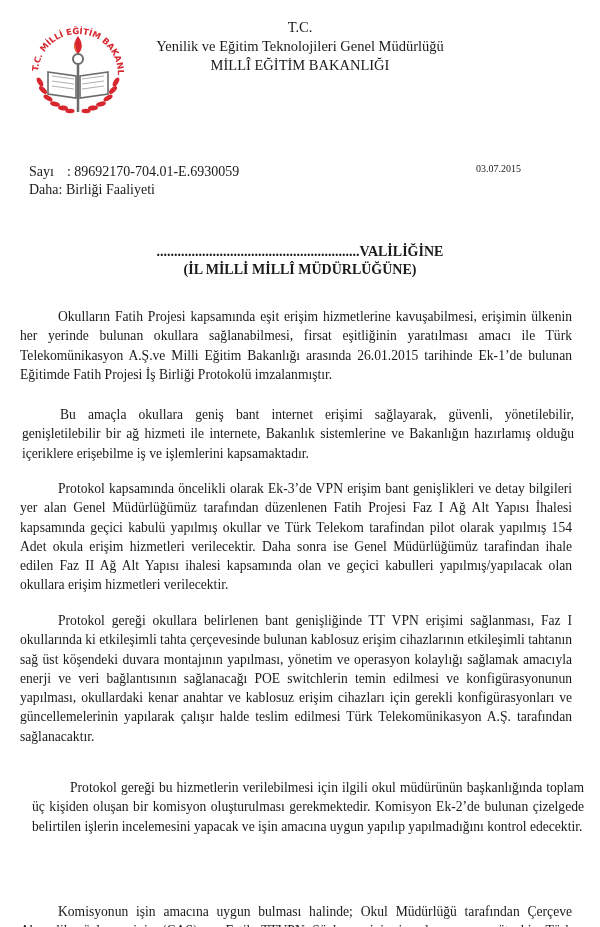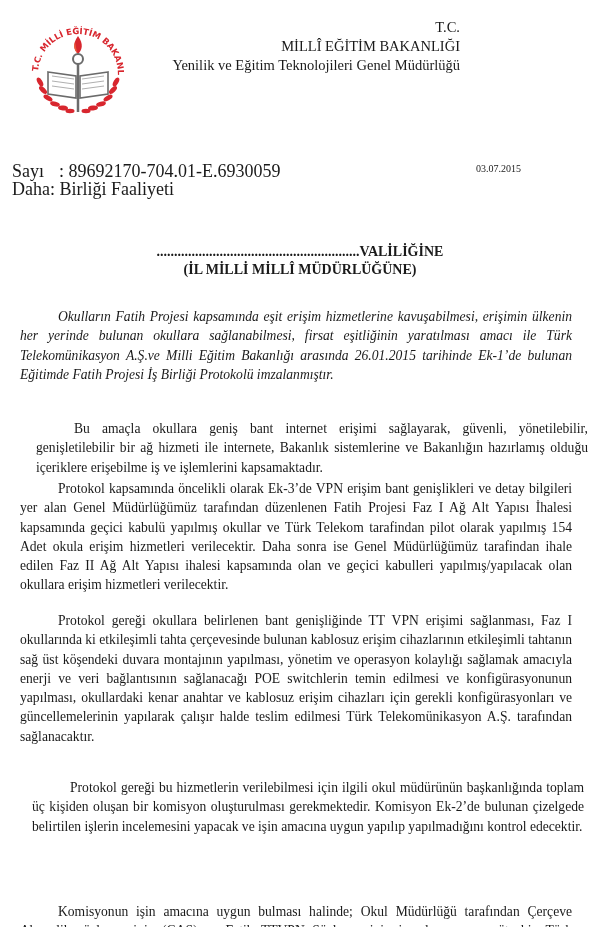--- a/index.html
+++ b/index.html
@@ -5,25 +5,25 @@
   html, body { margin: 0; padding: 0; background: #ffffff; }
   body {
     width: 600px; height: 927px; overflow: hidden; position: relative;
     font-family: "Liberation Serif", "DejaVu Serif", serif;
     color: #1a1a1a;
   }
   .logo {
     position: absolute; left: 24px; top: 14px; width: 108px; height: 108px;
   }
   .header {
-    position: absolute; left: 140px; top: 18px; width: 320px; text-align: right;
+    position: absolute; left: 140px; top: 18px; width: 320px; text-align: center;
     font-size: 14.5px; line-height: 19px;
   }
   .meta-row {
-    position: absolute; left: 12px; font-size: 18px; line-height: 17px;
+    position: absolute; left: 29px; font-size: 14px; line-height: 17px;
   }
   .meta-date { position: absolute; left: 476px; top: 163px; font-size: 10px; }
   .addressee {
     position: absolute; left: 0; width: 600px; text-align: center;
     font-weight: bold; font-size: 14px; line-height: 18px;
   }
   .para {
     position: absolute; left: 20px; width: 552px;
     font-size: 13.6px; line-height: 19.3px; text-align: justify;
     text-indent: 38px;
@@ -67,36 +67,36 @@
       <ellipse cx="84" cy="84" rx="5" ry="2.4" transform="rotate(-30 84 84)"></ellipse>
       <ellipse cx="77" cy="90" rx="5" ry="2.4" transform="rotate(-15 77 90)"></ellipse>
       <ellipse cx="69" cy="94" rx="5" ry="2.4" transform="rotate(-5 69 94)"></ellipse>
       <ellipse cx="62" cy="97" rx="4.5" ry="2.2"></ellipse>
     </g>
   </svg>
 </div>
 
 <div class="header">
   <div>T.C.</div>
+  <div>Yenilik ve Eğitim Teknolojileri Genel Müdürlüğü</div>
   <div>MİLLÎ EĞİTİM BAKANLIĞI</div>
-  <div>Yenilik ve Eğitim Teknolojileri Genel Müdürlüğü</div>
 </div>
 
 <div class="meta-row" style="top:163px;">
   <span>Sayı</span>
   <span style="display:inline-block;width:6px;"></span>
   <span>: 89692170-704.01-E.6930059</span>
 </div>
 <div class="meta-date">03.07.2015</div>
 <div class="meta-row" style="top:181px;">
   <span>Daha:</span>
   <span>Birliği Faaliyeti</span>
 </div>
 
 <div class="addressee" style="top:243px;">..........................................................VALİLİĞİNE</div>
 <div class="addressee" style="top:261px;">(İL MİLLİ MİLLÎ MÜDÜRLÜĞÜNE)</div>
 
-<p class="para" style="top:307px;margin:0;font-style:italic;">Okulların Fatih Projesi kapsamında eşit erişim hizmetlerine kavuşabilmesi, erişimin ülkenin her yerinde bulunan okullara sağlanabilmesi, firsat eşitliğinin yaratılması amacı ile Türk Telekomünikasyon A.Ş.ve Milli Eğitim Bakanlığı arasında 26.01.2015 tarihinde Ek-1’de bulunan Eğitimde Fatih Projesi İş Birliği Protokolü imzalanmıştır.</p>
-<p class="para" style="top:403px;margin:16px;">Bu amaçla okullara geniş bant internet erişimi sağlayarak, güvenli, yönetilebilir, genişletilebilir bir ağ hizmeti ile internete, Bakanlık sistemlerine ve Bakanlığın hazırlamış olduğu içeriklere erişebilme iş ve işlemlerini kapsamaktadır.</p>
+<p class="para" style="top:307px;margin:0;">Okulların Fatih Projesi kapsamında eşit erişim hizmetlerine kavuşabilmesi, erişimin ülkenin her yerinde bulunan okullara sağlanabilmesi, firsat eşitliğinin yaratılması amacı ile Türk Telekomünikasyon A.Ş.ve Milli Eğitim Bakanlığı arasında 26.01.2015 tarihinde Ek-1’de bulunan Eğitimde Fatih Projesi İş Birliği Protokolü imzalanmıştır.</p>
+<p class="para" style="top:403px;margin:2px;">Bu amaçla okullara geniş bant internet erişimi sağlayarak, güvenli, yönetilebilir, genişletilebilir bir ağ hizmeti ile internete, Bakanlık sistemlerine ve Bakanlığın hazırlamış olduğu içeriklere erişebilme iş ve işlemlerini kapsamaktadır.</p>
 <p class="para" style="top:479px;margin:0;">Protokol kapsamında öncelikli olarak Ek-3’de VPN erişim bant genişlikleri ve detay bilgileri yer alan Genel Müdürlüğümüz tarafından düzenlenen Fatih Projesi Faz I Ağ Alt Yapısı İhalesi kapsamında geçici kabulü yapılmış okullar ve Türk Telekom tarafindan pilot olarak yapılmış 154 Adet okula erişim hizmetleri verilecektir. Daha sonra ise Genel Müdürlüğümüz tarafindan ihale edilen Faz II Ağ Alt Yapısı ihalesi kapsamında olan ve geçici kabulleri yapılmış/yapılacak olan okullara erişim hizmetleri verilecektir.</p>
 <p class="para" style="top:611px;margin:0;">Protokol gereği okullara belirlenen bant genişliğinde TT VPN erişimi sağlanması, Faz I okullarında ki etkileşimli tahta çerçevesinde bulunan kablosuz erişim cihazlarının etkileşimli tahtanın sağ üst köşendeki duvara montajının yapılması, yönetim ve operasyon kolaylığı sağlamak amacıyla enerji ve veri bağlantısının sağlanacağı POE switchlerin temin edilmesi ve konfigürasyonunun yapılması, okullardaki kenar anahtar ve kablosuz erişim cihazları için gerekli konfigürasyonları ve güncellemelerinin yapılarak çalışır halde teslim edilmesi Türk Telekomünikasyon A.Ş. tarafından sağlanacaktır.</p>
 <p class="para" style="top:766px;margin:12px;">Protokol gereği bu hizmetlerin verilebilmesi için ilgili okul müdürünün başkanlığında toplam üç kişiden oluşan bir komisyon oluşturulması gerekmektedir. Komisyon Ek-2’de bulunan çizelgede belirtilen işlerin incelemesini yapacak ve işin amacına uygun yapılıp yapılmadığını kontrol edecektir.</p>
 <p class="para" style="top:902px;margin:0;">Komisyonun işin amacına uygun bulması halinde; Okul Müdürlüğü tarafından Çerçeve Abonelik sözleşmesinin (ÇAS) ve Fatih TTVPN Sözleşmesinin imzalanmasına müteakip Türk Telekomünikasyon A.Ş. tarafından Ek-4'de belirtilen şekilde faturalandırma başlatılacaktır.</p>
 
 </body></html>

